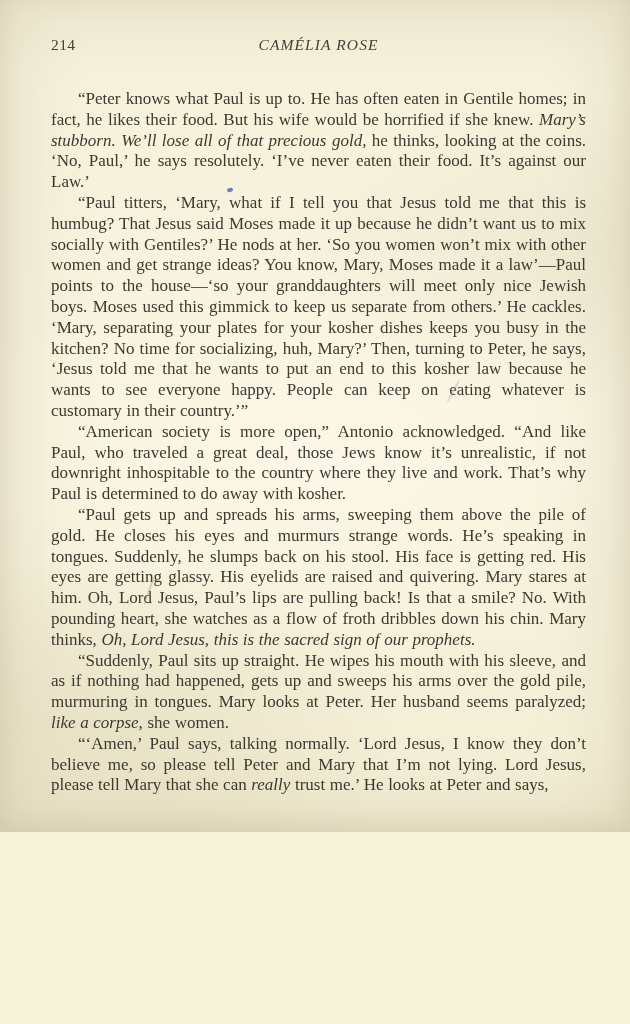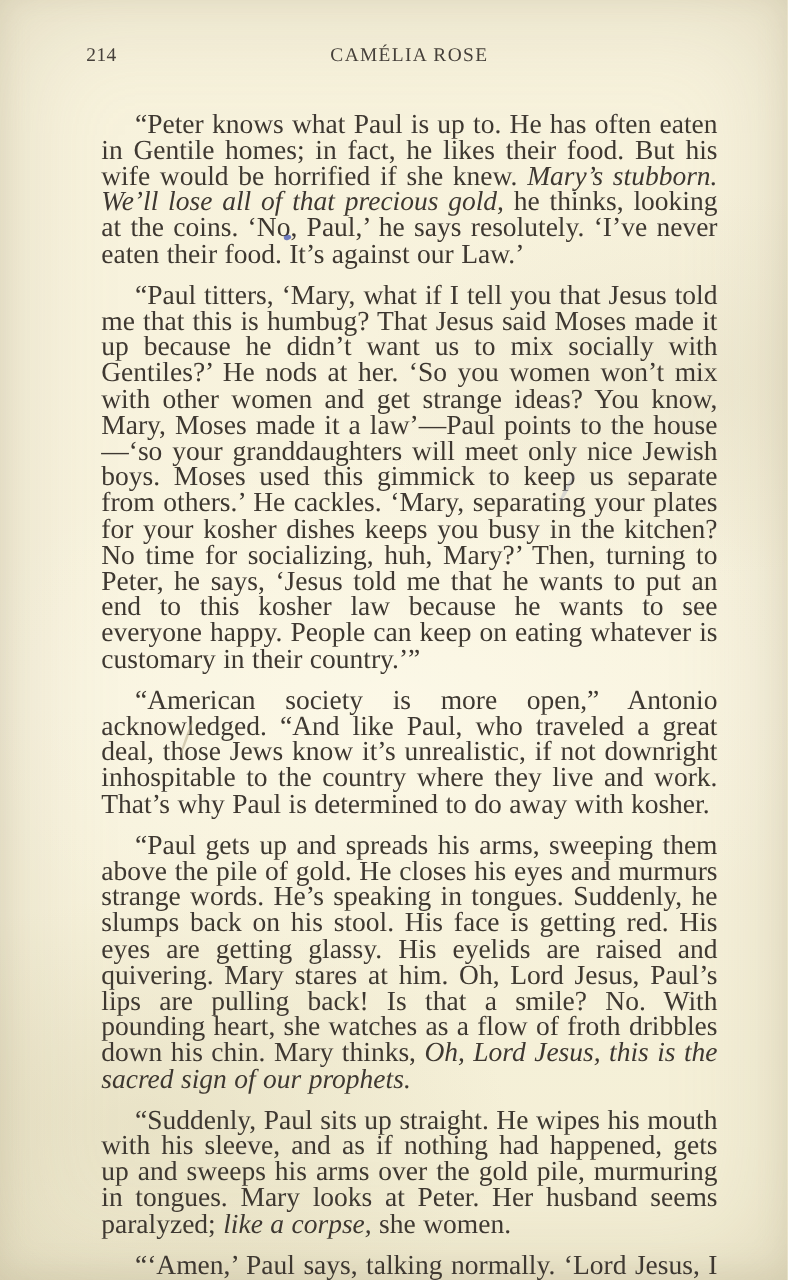--- a/index.html
+++ b/index.html
@@ -9,23 +9,23 @@
   body {
     width: 630px;
     height: 1024px;
     overflow: hidden;
     background: #f6f1d9;
     font-family: "Liberation Serif", "DejaVu Serif", serif;
   }
   .scan-page {
     position: relative;
     width: 630px;
-    height: 1024px;
+    height: 832px;
     box-sizing: border-box;
-    padding: 36px 44px 0 69px;
+    padding: 36px 44px 0 51px;
     color: #3e3831;
     background:
       radial-gradient(ellipse 420px 260px at 18% 88%, rgba(205,196,160,0.30), rgba(205,196,160,0) 70%),
       radial-gradient(ellipse 380px 220px at 88% 30%, rgba(210,202,170,0.22), rgba(210,202,170,0) 70%),
       radial-gradient(ellipse 500px 300px at 50% 55%, rgba(255,252,238,0.55), rgba(255,252,238,0) 75%),
       linear-gradient(180deg, #f7f2dc 0%, #f8f3de 55%, #f3eed4 100%);
     box-shadow: inset 0 0 90px rgba(160,148,110,0.28), inset 0 -6px 25px rgba(150,140,105,0.18);
   }
   .page-header {
     position: relative;
@@ -39,27 +39,28 @@
     left: 0;
     top: 0;
   }
   .running-head {
     position: absolute;
     left: 0;
     right: 0;
     top: 0;
     text-align: center;
     letter-spacing: 1.1px;
+    font-style: italic;
   }
   .body-text {
     margin-top: 31px;
   }
   .body-text p {
-    margin: 12px;
-    font-size: 22px;
+    margin: 0;
+    font-size: 17px;
     line-height: 20.8px;
     text-align: justify;
     text-indent: 27px;
     color: #3e3831;
     word-spacing: 0.02em;
   }
   .body-text p em {
     font-style: italic;
   }
   

